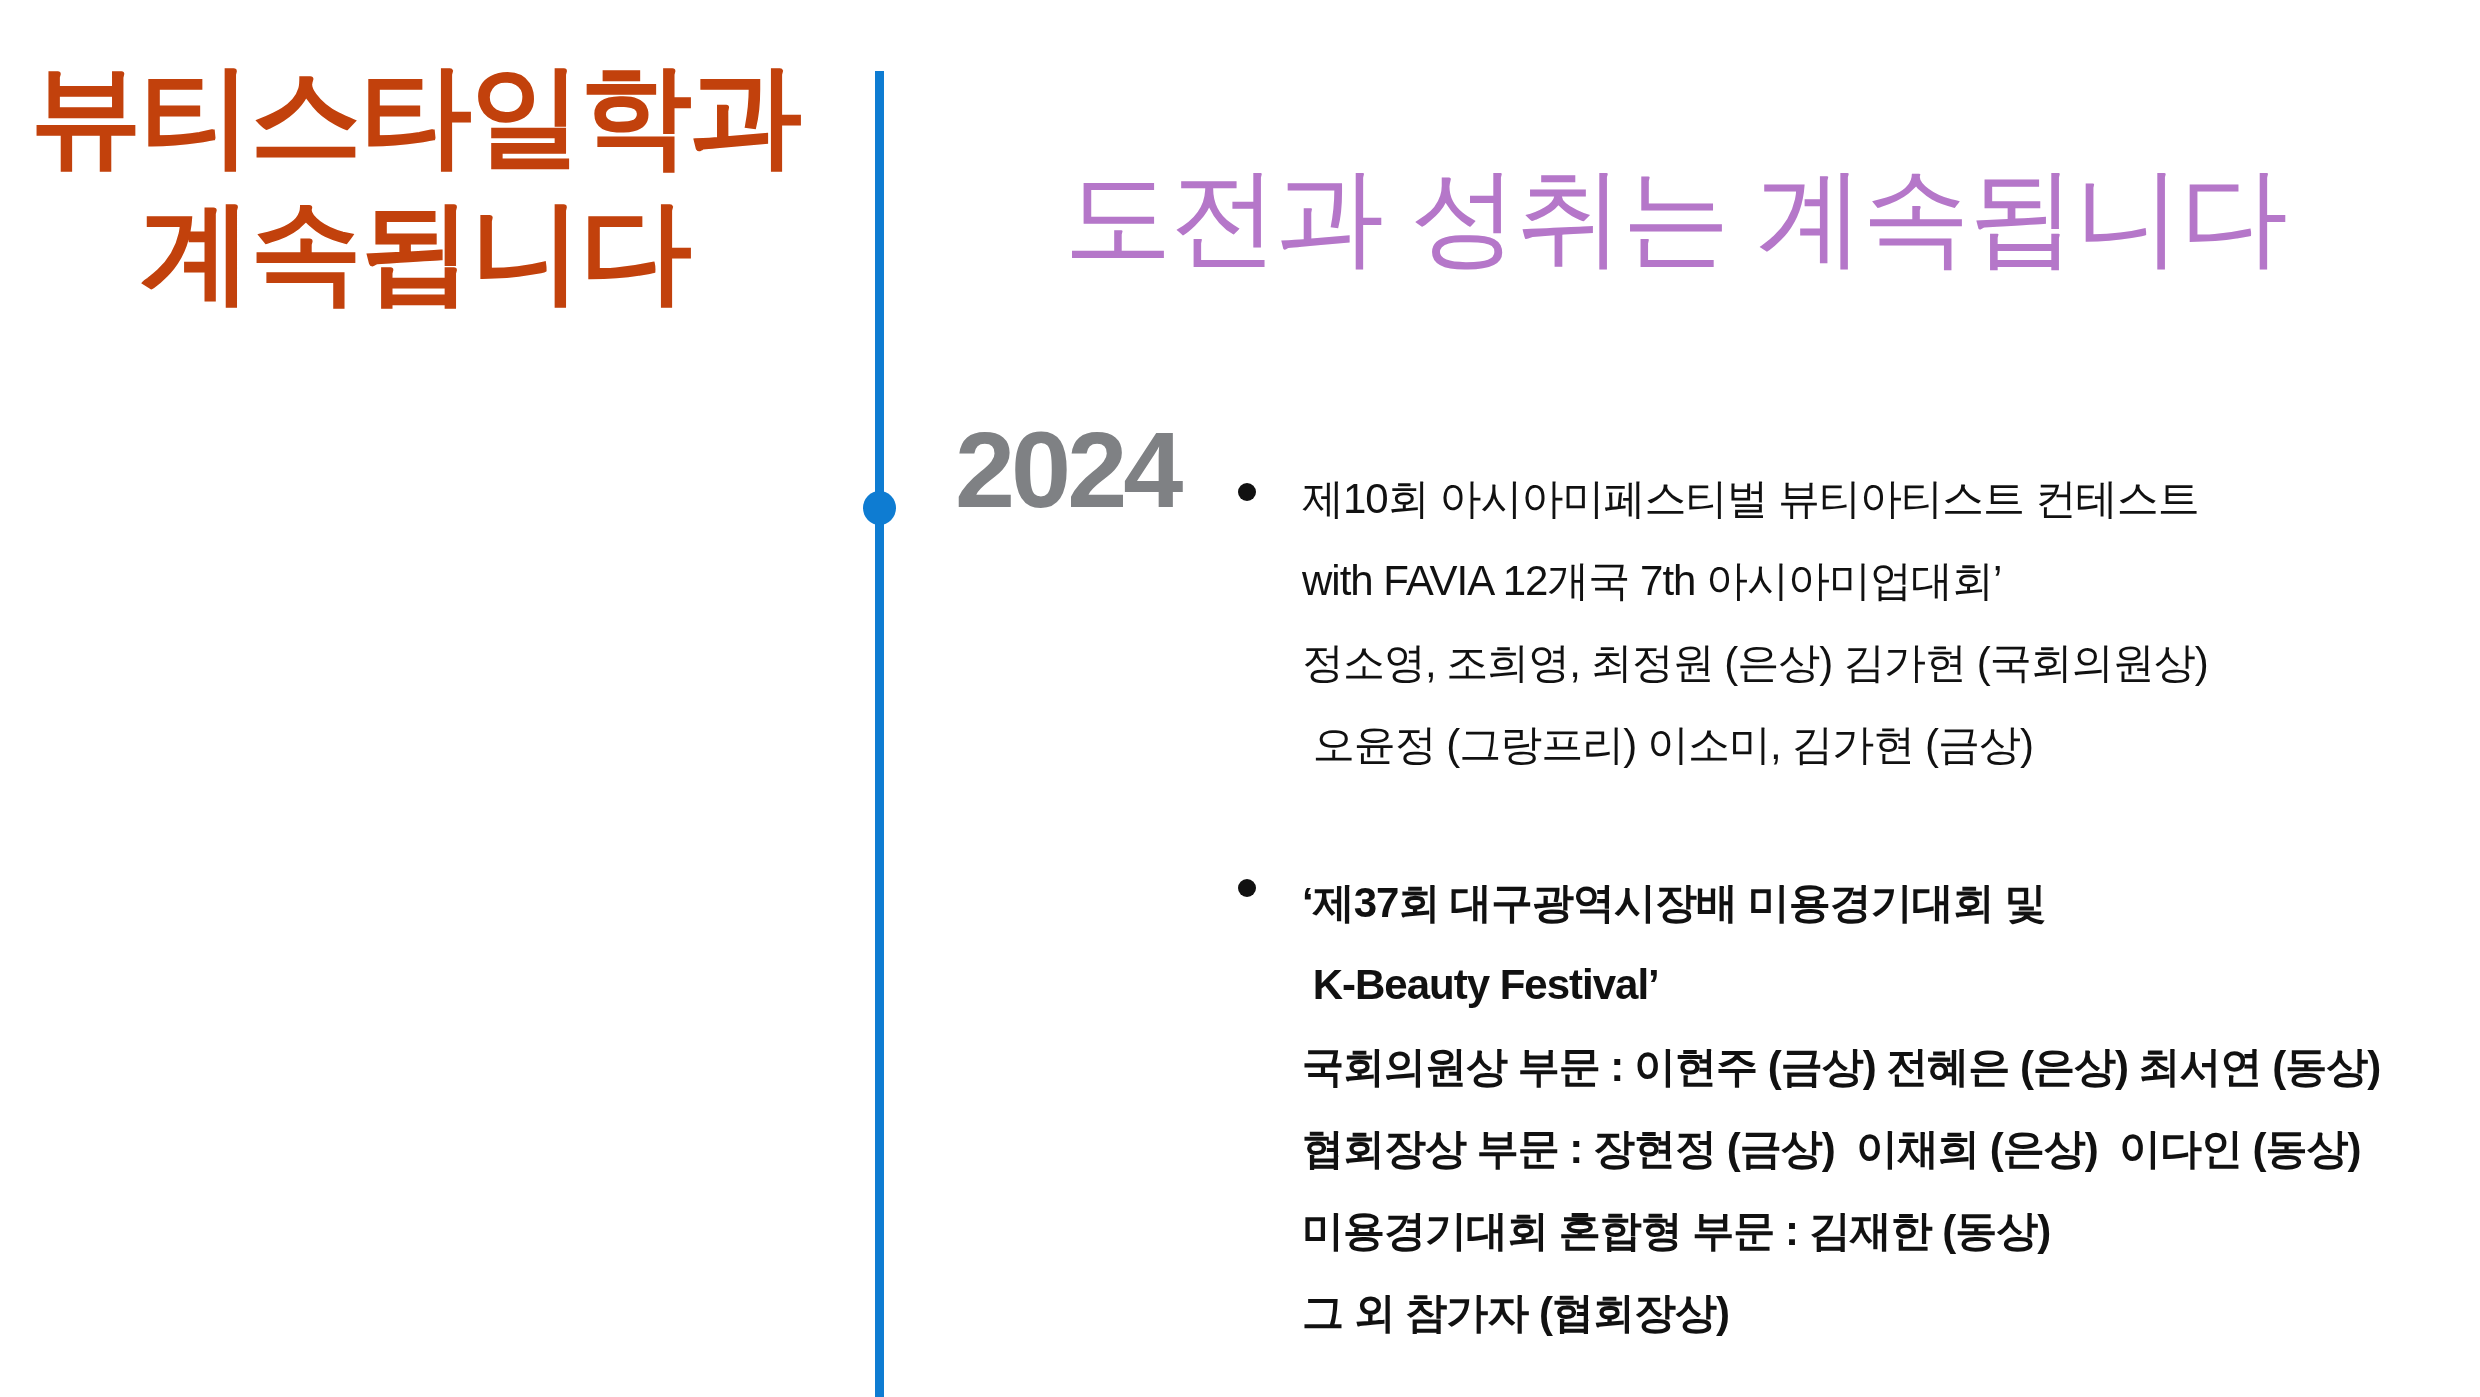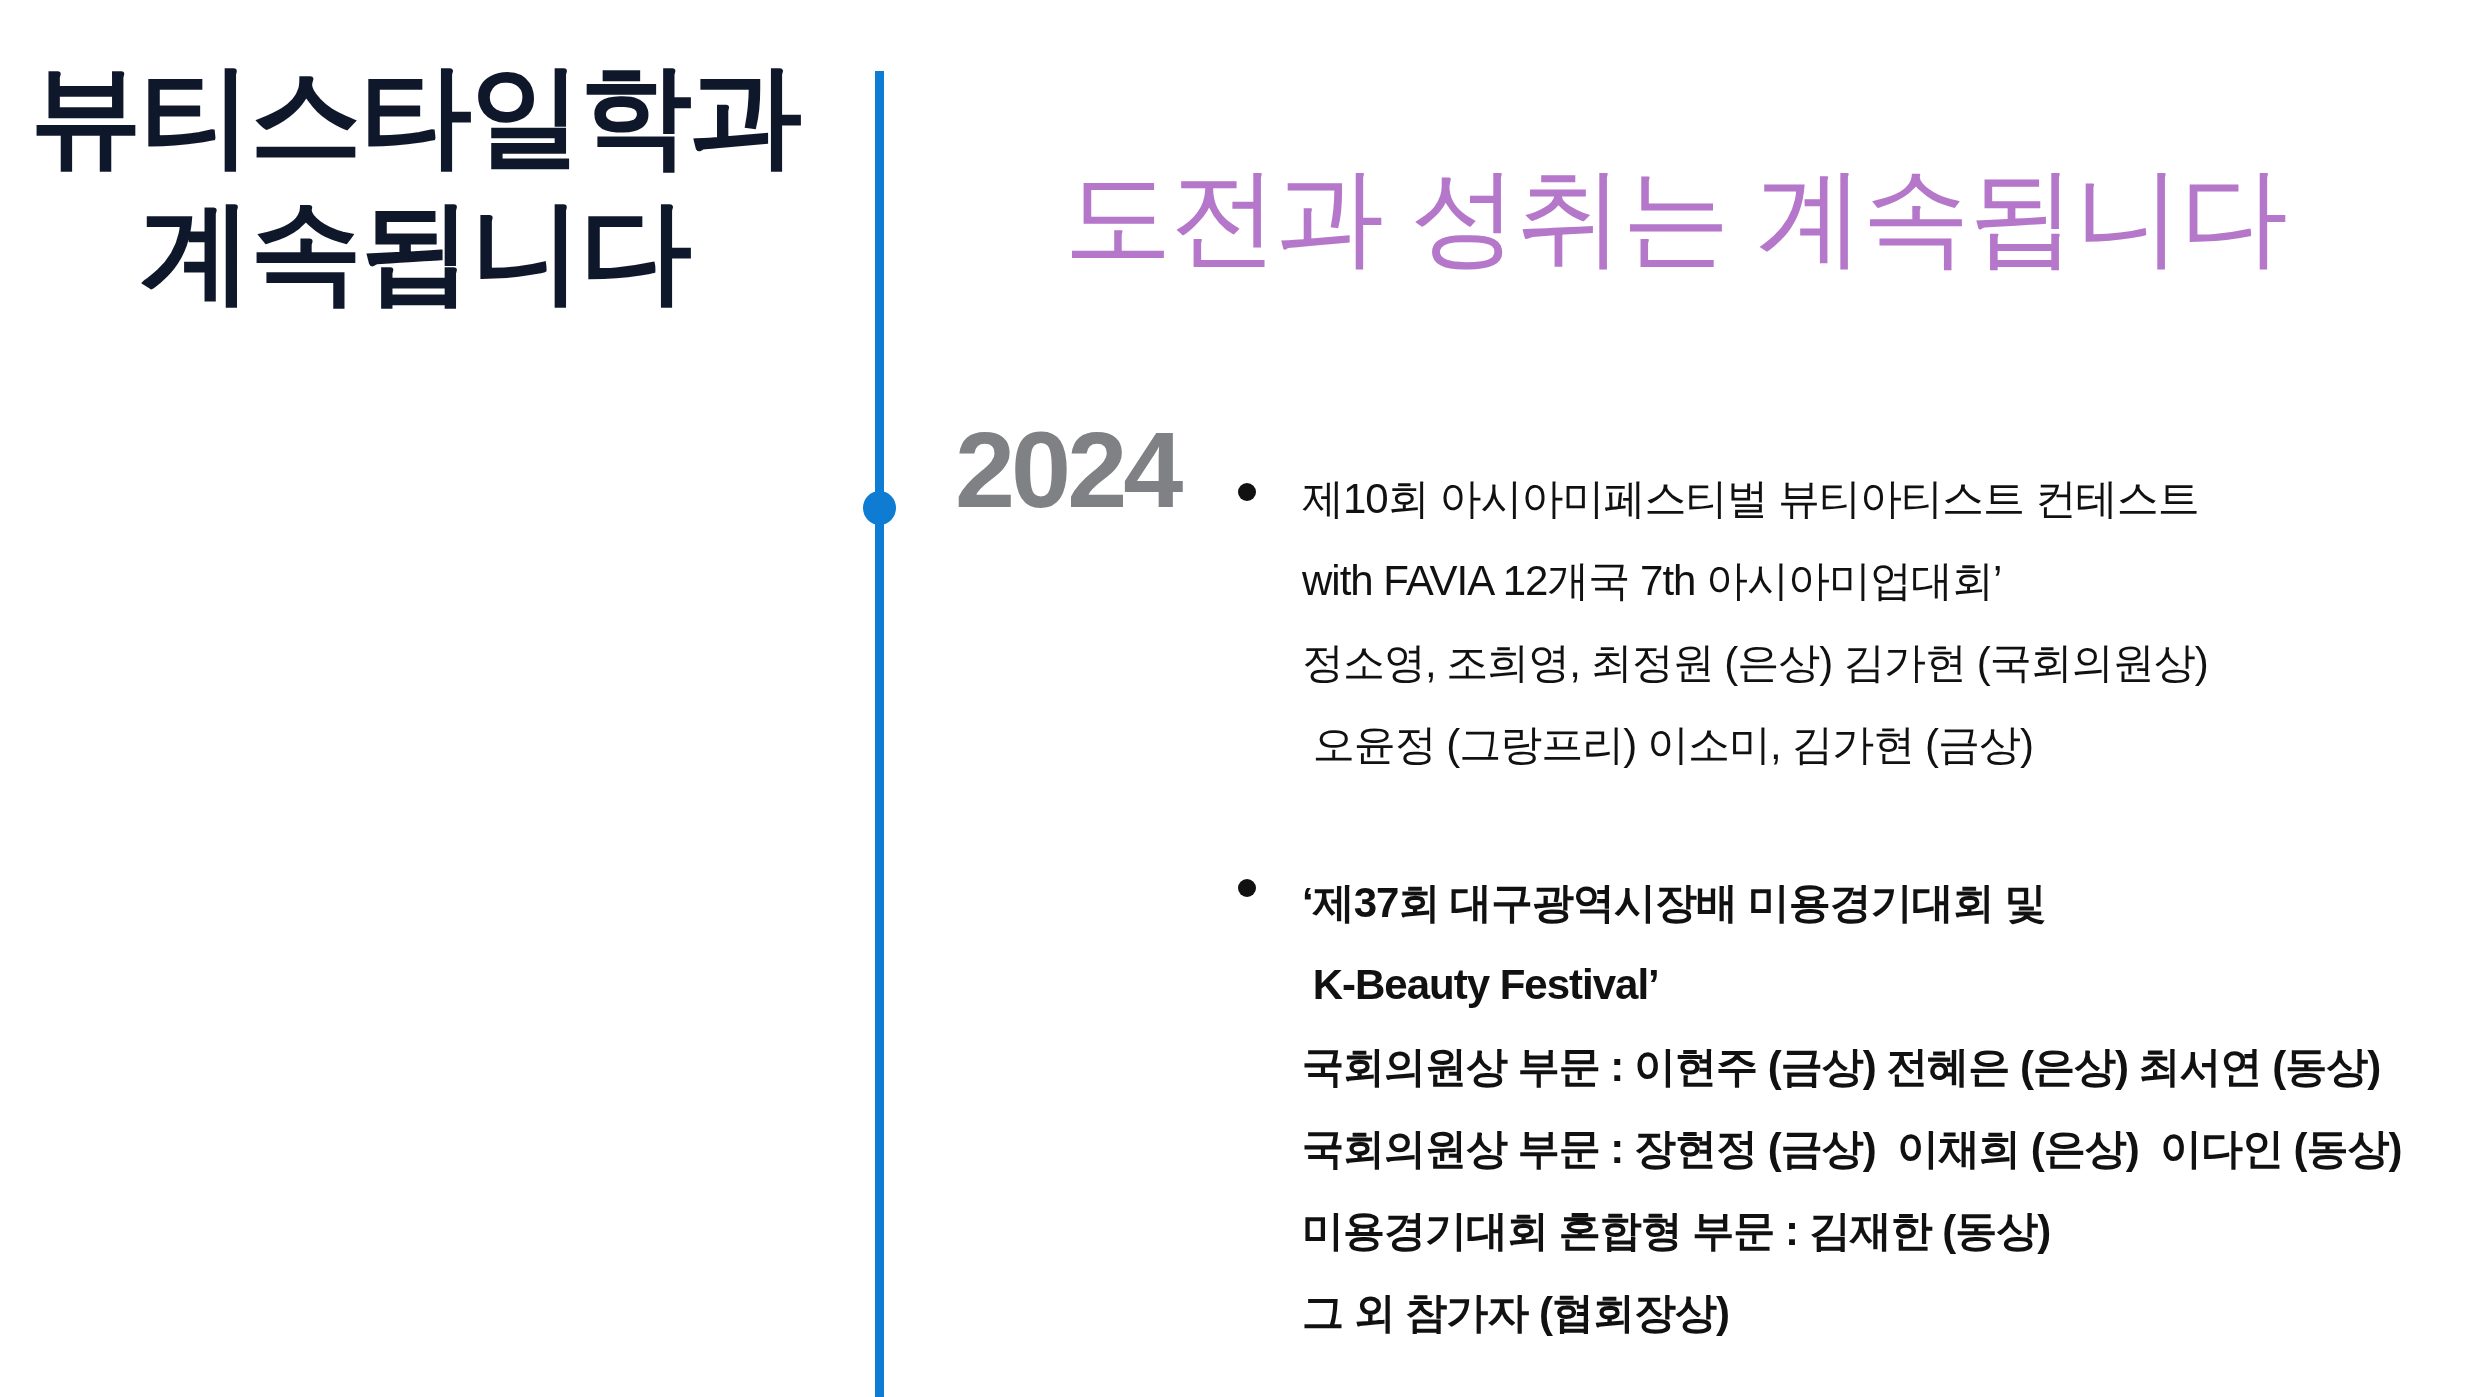--- a/index.html
+++ b/index.html
@@ -16,21 +16,21 @@
     font-family: "Liberation Sans", "DejaVu Sans", sans-serif;
   }
 
   
   .left-title {
     position: absolute;
     left: 0;
     top: 48px;
     width: 830px;
     text-align: center;
-    color: #0f172a;
+    color: #c2410c;
     font-size: 112px;
     font-weight: 800;
     line-height: 136px;
     letter-spacing: -2px;
   }
 
   
   .timeline-line {
     position: absolute;
     left: 875px;
@@ -130,18 +130,18 @@
     <div class="line">with FAVIA 12개국 7th 아시아미업대회’</div>
     <div class="line">정소영, 조희영, 최정원 (은상) 김가현 (국회의원상)</div>
     <div class="line"> 오윤정 (그랑프리) 이소미, 김가현 (금상)</div>
   </div>
 
   <div class="bullet-dot bullet-dot-2"></div>
   <div class="event event-2">
     <div class="line">‘제37회 대구광역시장배 미용경기대회 및</div>
     <div class="line"> K-Beauty Festival’</div>
     <div class="line">국회의원상 부문 : 이현주 (금상) 전혜은 (은상) 최서연 (동상)</div>
-    <div class="line">국회의원상 부문 : 장현정 (금상)  이채희 (은상)  이다인 (동상)</div>
+    <div class="line">협회장상 부문 : 장현정 (금상)  이채희 (은상)  이다인 (동상)</div>
     <div class="line">미용경기대회 혼합형 부문 : 김재한 (동상)</div>
     <div class="line">그 외 참가자 (협회장상)</div>
   </div>
 
 </div>
 
 </body></html>

